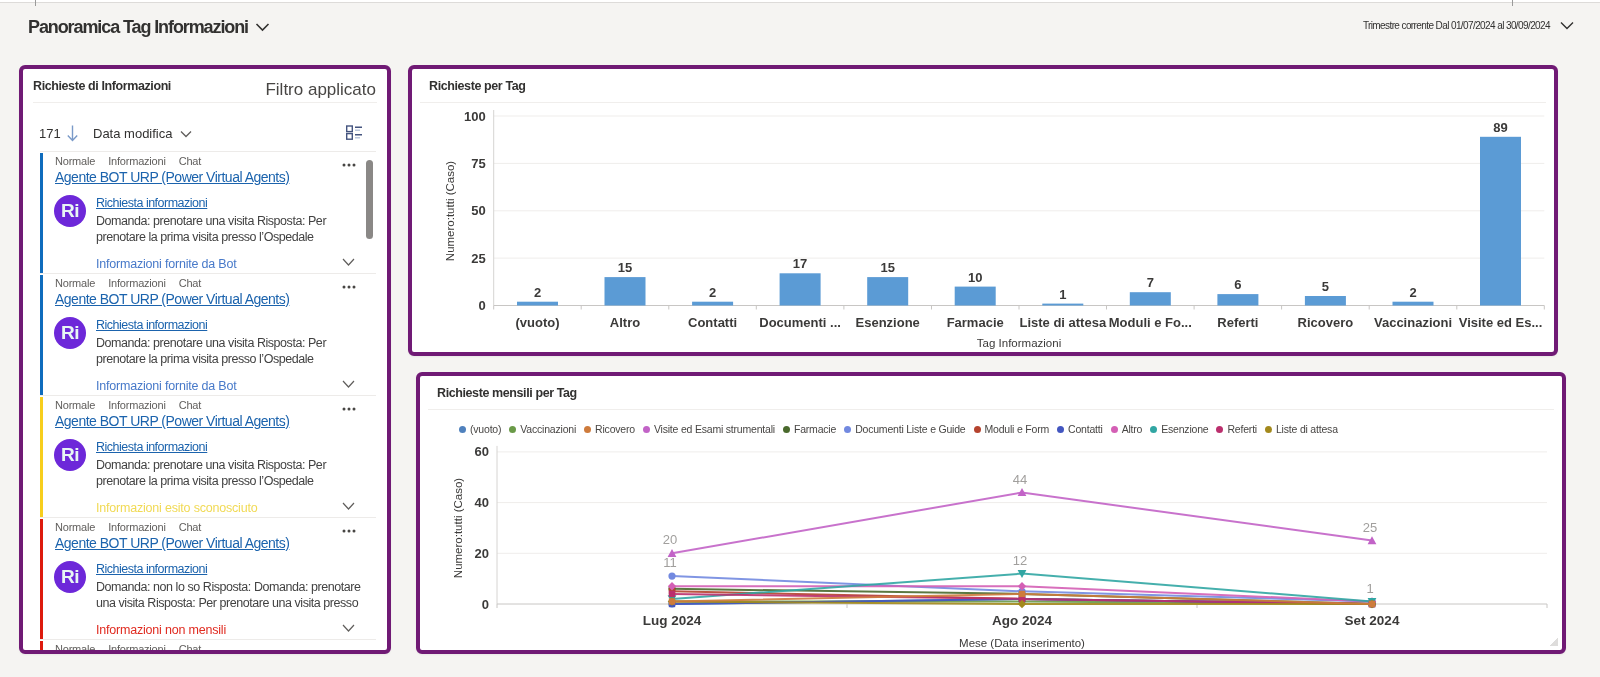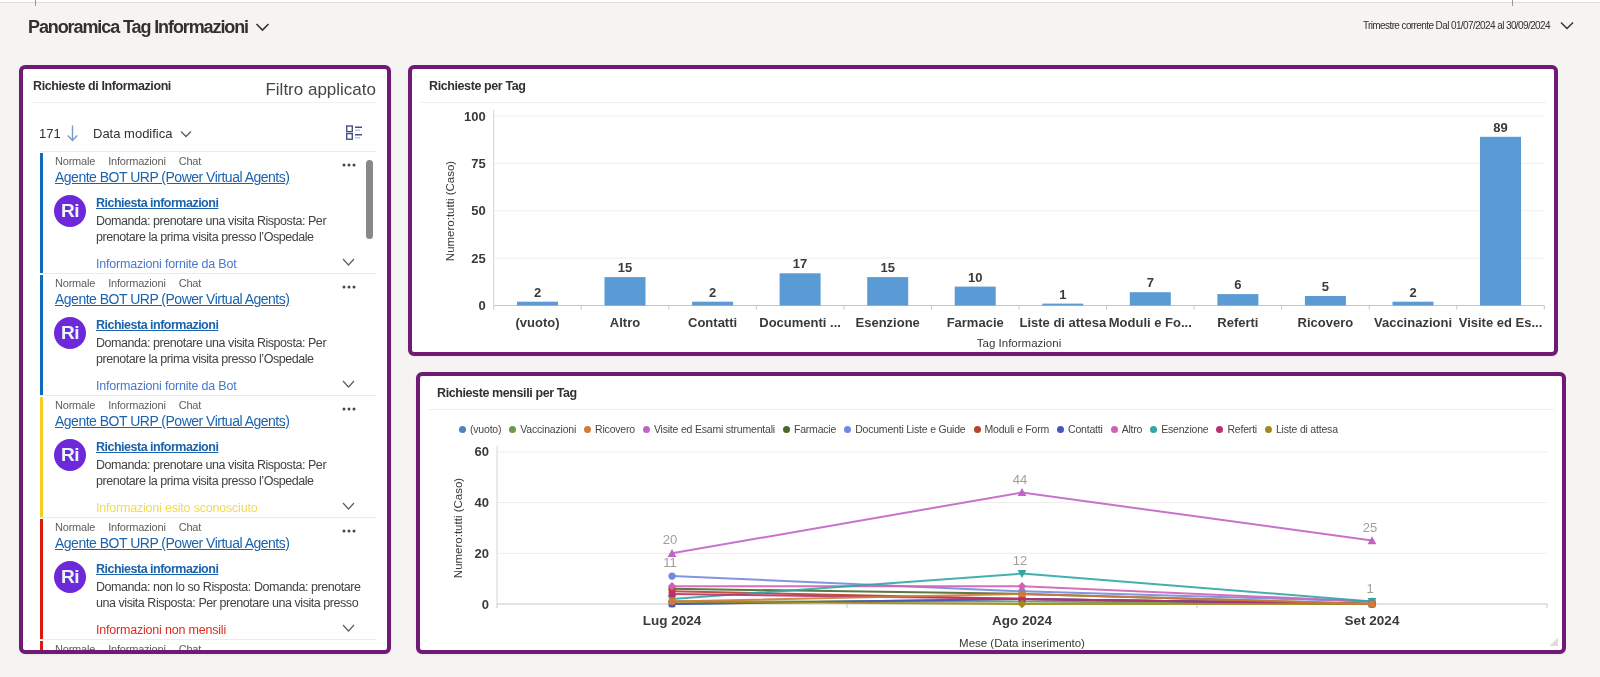--- a/index.html
+++ b/index.html
@@ -21,21 +21,21 @@
 .toolbar .viewicon { position:absolute; right:15px; top:10px; }
 .list { position:absolute; left:11px; right:11px; top:82px; bottom:-2px; overflow:hidden; }
 .card { position:relative; height:122px; border-top:1px solid #edebe9; font-size:12.5px; letter-spacing:-0.45px;margin-left:6px; }
 .card .stripe { position:absolute; left:0; top:1px; bottom:0; width:3px; }
 .card .meta { position:absolute; left:15px; right:0; top:3px; font-size:11px; letter-spacing:-0.2px; color:#605e5c; }
 .card .meta span { margin-right:13px; }
 .card .meta .dots { position:absolute; right:20px; top:8px; }
 .card .alink { position:absolute; left:15px; top:17px; font-size:14px; letter-spacing:-0.5px; }
 .card a { color:#1b63ad; text-decoration:underline; }
 .card .av { position:absolute; left:14px; top:43px; width:32px; height:32px; border-radius:50%; background:#6d28d9; color:#e8f6f4; font-size:19px; text-align:center; line-height:32px;font-weight:bold; }
-.card .ctitle { position:absolute; left:56px; top:44px; font-weight:700; letter-spacing:-0.5px; }
+.card .ctitle { position:absolute; left:56px; top:44px; font-weight:400; letter-spacing:-0.5px; }
 .card .cbody { position:absolute; left:56px; top:61px; color:#424242; line-height:16px; white-space:nowrap; }
 .card .cfoot { position:absolute; left:56px; top:105px; font-size:12.5px; letter-spacing:-0.2px; }
 .card .chev { position:absolute; right:21px; top:106px; }
 .scrollbar { position:absolute; right:14px; top:91px; width:7px; height:79px; border-radius:3.5px; background:#8a8886; }
 #barpanel { left:408px; top:65px; width:1150px; height:291px; }
 #linepanel { left:416px; top:372px; width:1150px; height:282px; }
 .chartbox { position:absolute; left:0; top:0; width:100%; height:100%; }
 .legend { position:absolute; left:23px; top:47px; font-size:10.5px; letter-spacing:-0.2px; color:#484644; white-space:nowrap;padding-left:16px; }
 .legend .li { margin-right:8px; }
 .legend .dot { display:inline-block; width:7px; height:7px; border-radius:50%; margin-right:4px; vertical-align:0px; }

